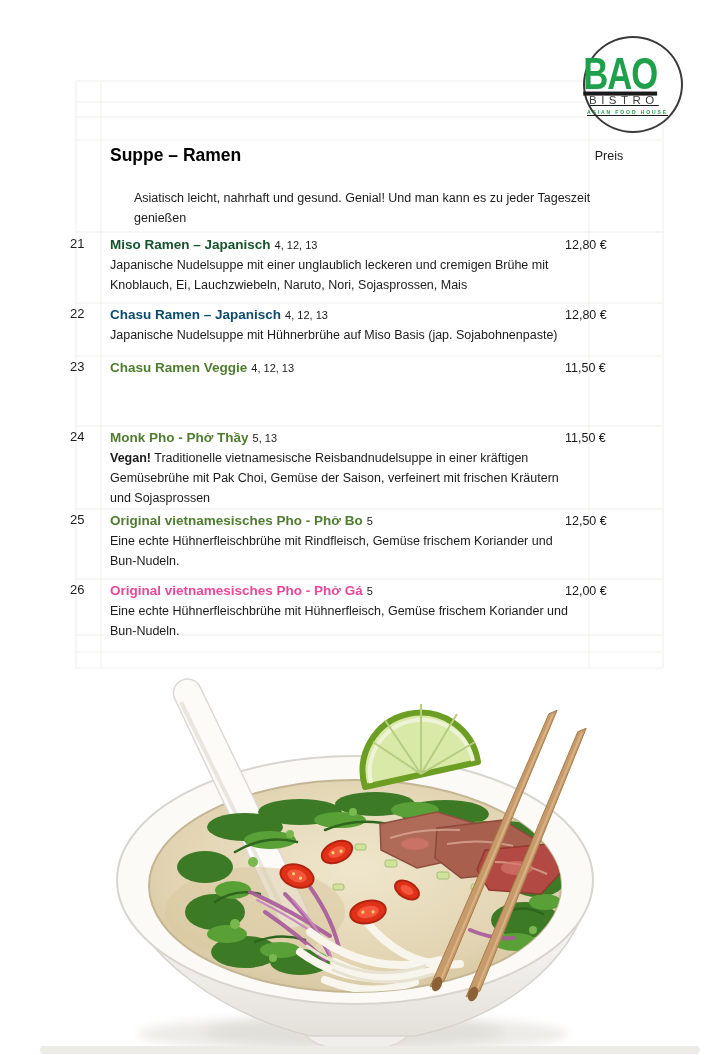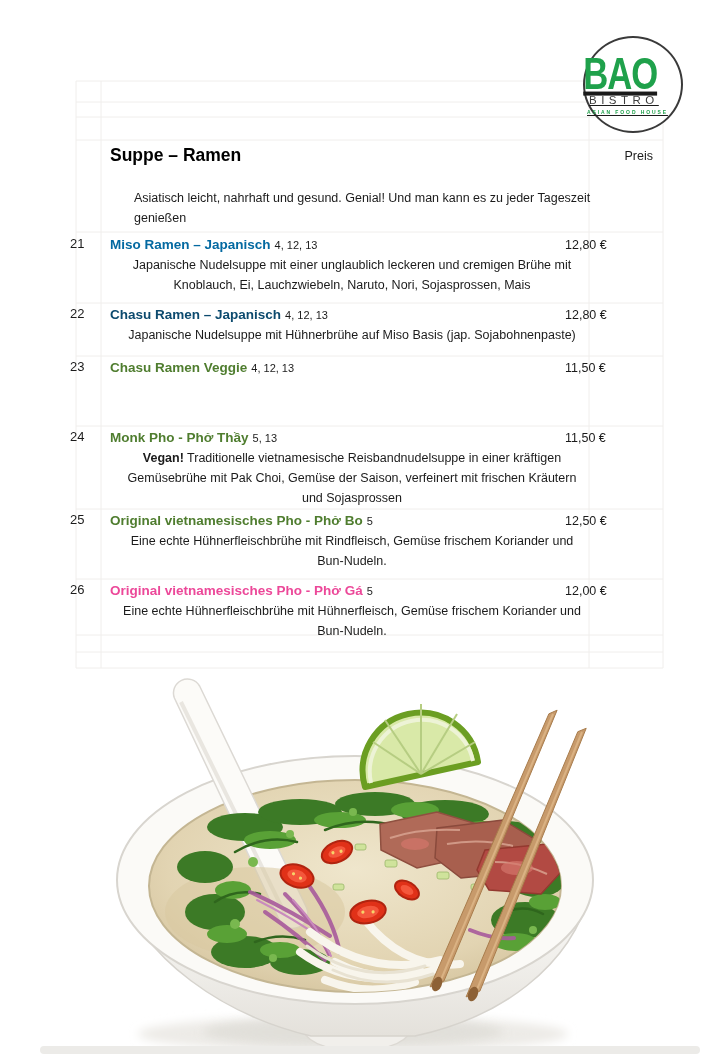--- a/index.html
+++ b/index.html
@@ -11,32 +11,32 @@
         border-radius:50%;background:#fff;z-index:3;display:flex;flex-direction:column;
         align-items:flex-start;justify-content:center;box-sizing:border-box;text-decoration:underline;}
   .logo .bao{font-size:33px;font-weight:800;letter-spacing:-1px;line-height:30px;
         transform:scale(1.05,1.35);transform-origin:center;margin-top:4px;}
   .logo .bistro{font-size:11.5px;font-weight:500;letter-spacing:4.5px;color:#3d3d3d;
         margin-top:6px;padding-left:4px;line-height:11px;}
   .logo .tagline{font-size:5px;font-weight:600;letter-spacing:1.9px;margin-top:3px;
         padding-left:2px;line-height:6px;}
   
   .section-title{position:absolute;left:110px;top:145px;font-size:17.5px;font-weight:700;z-index:1;}
-  .price-head{position:absolute;left:565px;top:149px;width:88px;text-align:right;
+  .price-head{position:absolute;left:565px;top:149px;width:88px;text-align:center;
         font-size:12.5px;color:#1b1b1b;z-index:1;}
   .intro{position:absolute;left:110px;top:188px;width:500px;font-size:12.5px;line-height:20px;
         white-space:pre-line;z-index:1;margin-left:24px;}
   .item{position:absolute;left:0;width:725px;height:0;z-index:1;}
   .item .no{position:absolute;left:70px;top:0;width:26px;text-align:left;
         font-size:13px;line-height:20px;}
   .item .body{position:absolute;left:110px;top:0;width:484px;}
   .nameline{line-height:20px;white-space:nowrap;}
   .nm{font-size:13.5px;font-weight:700;}
   .refs{font-size:11px;color:#1c1c1c;margin-left:4px;}
-  .desc{font-size:12.5px;line-height:20px;white-space:pre-line;text-align:center;}
+  .desc{font-size:12.5px;line-height:20px;white-space:pre-line;}
   .desc b{font-weight:700;}
   .item .price{position:absolute;left:565px;top:1px;width:88px;text-align:left;
         font-size:12.5px;line-height:20px;}
   
   .photo{position:absolute;left:85px;top:662px;z-index:1;}
   .bottom-strip{position:absolute;left:40px;top:1046px;width:660px;height:8px;
         background:#ecebe8;border-radius:4px;z-index:1;}
 </style>
 </head>
 <body>
@@ -72,21 +72,21 @@
   </div>
 
   <div class="section-title" style="color:#000000">Suppe – Ramen</div>
   <div class="price-head">Preis</div>
   <div class="intro">Asiatisch leicht, nahrhaft und gesund. Genial! Und man kann es zu jeder Tageszeit
 genießen</div>
 
   <div class="item" style="top:234px">
     <div class="no">21</div>
     <div class="body">
-      <div class="nameline"><span class="nm" style="color:#0369a1">Miso Ramen – Japanisch</span><span class="refs">4, 12, 13</span></div>
+      <div class="nameline"><span class="nm" style="color:#14532d">Miso Ramen – Japanisch</span><span class="refs">4, 12, 13</span></div>
       <div class="desc"><b></b><span>Japanische Nudelsuppe mit einer unglaublich leckeren und cremigen Brühe mit
 Knoblauch, Ei, Lauchzwiebeln, Naruto, Nori, Sojasprossen, Mais</span></div>
     </div>
     <div class="price">12,80 €</div>
   </div>
 
   <div class="item" style="top:304px">
     <div class="no">22</div>
     <div class="body">
       <div class="nameline"><span class="nm" style="color:#0c4a6e">Chasu Ramen – Japanisch</span><span class="refs">4, 12, 13</span></div>

